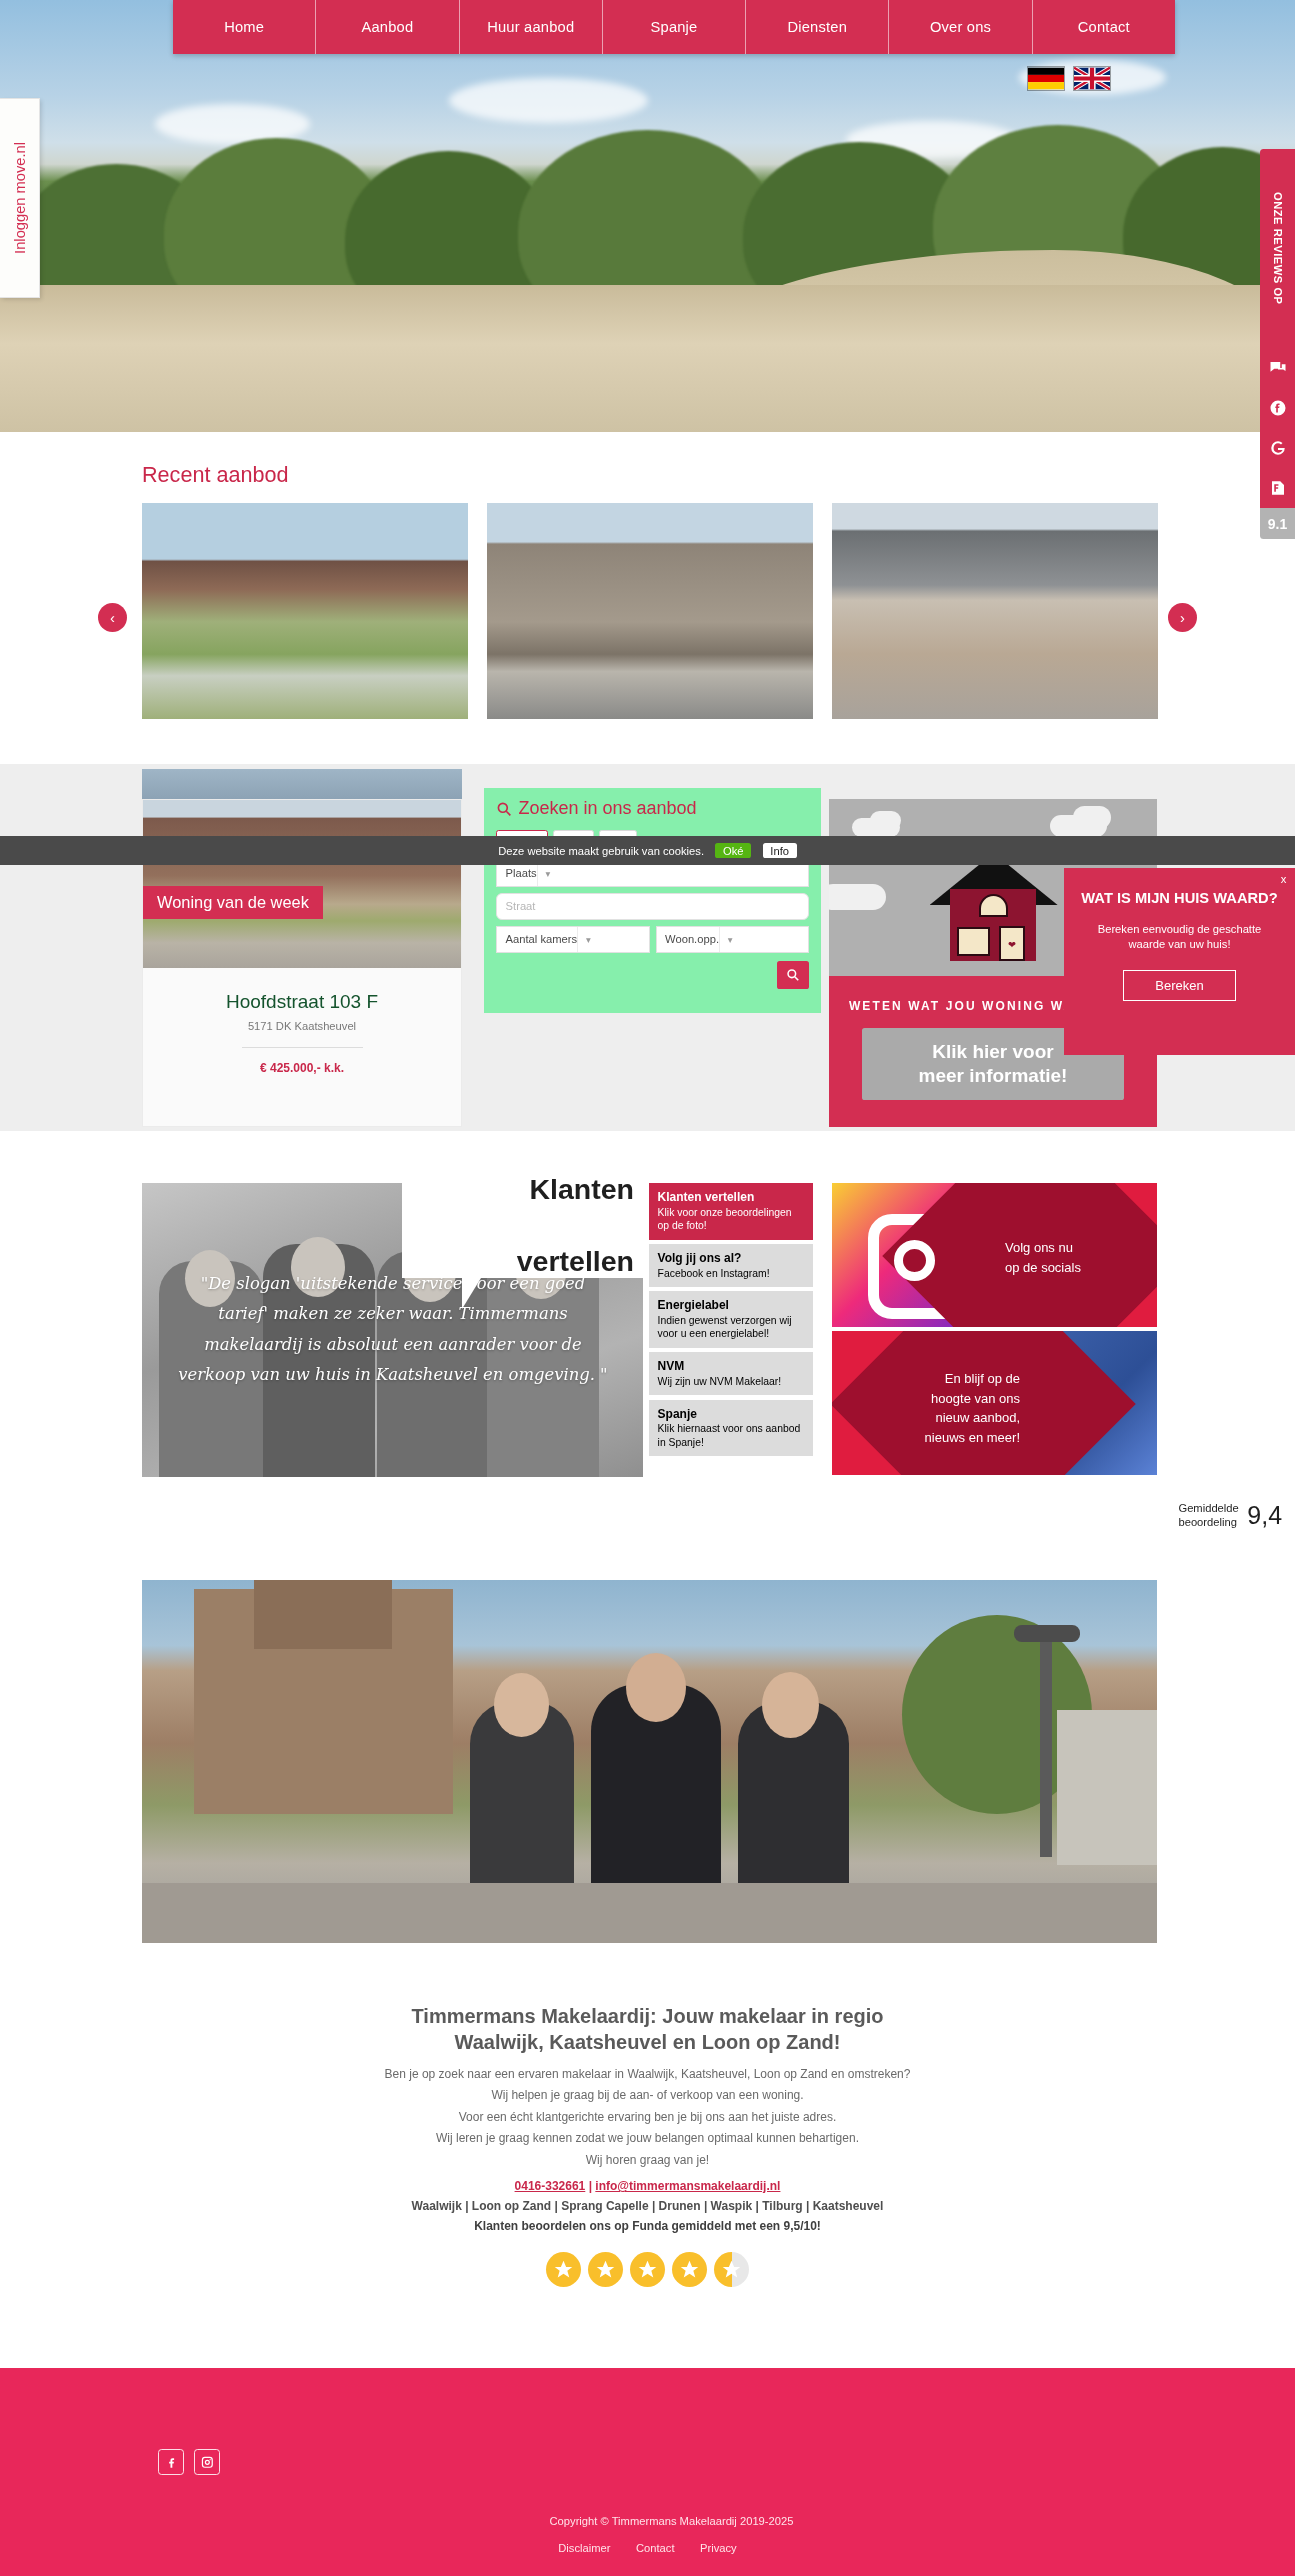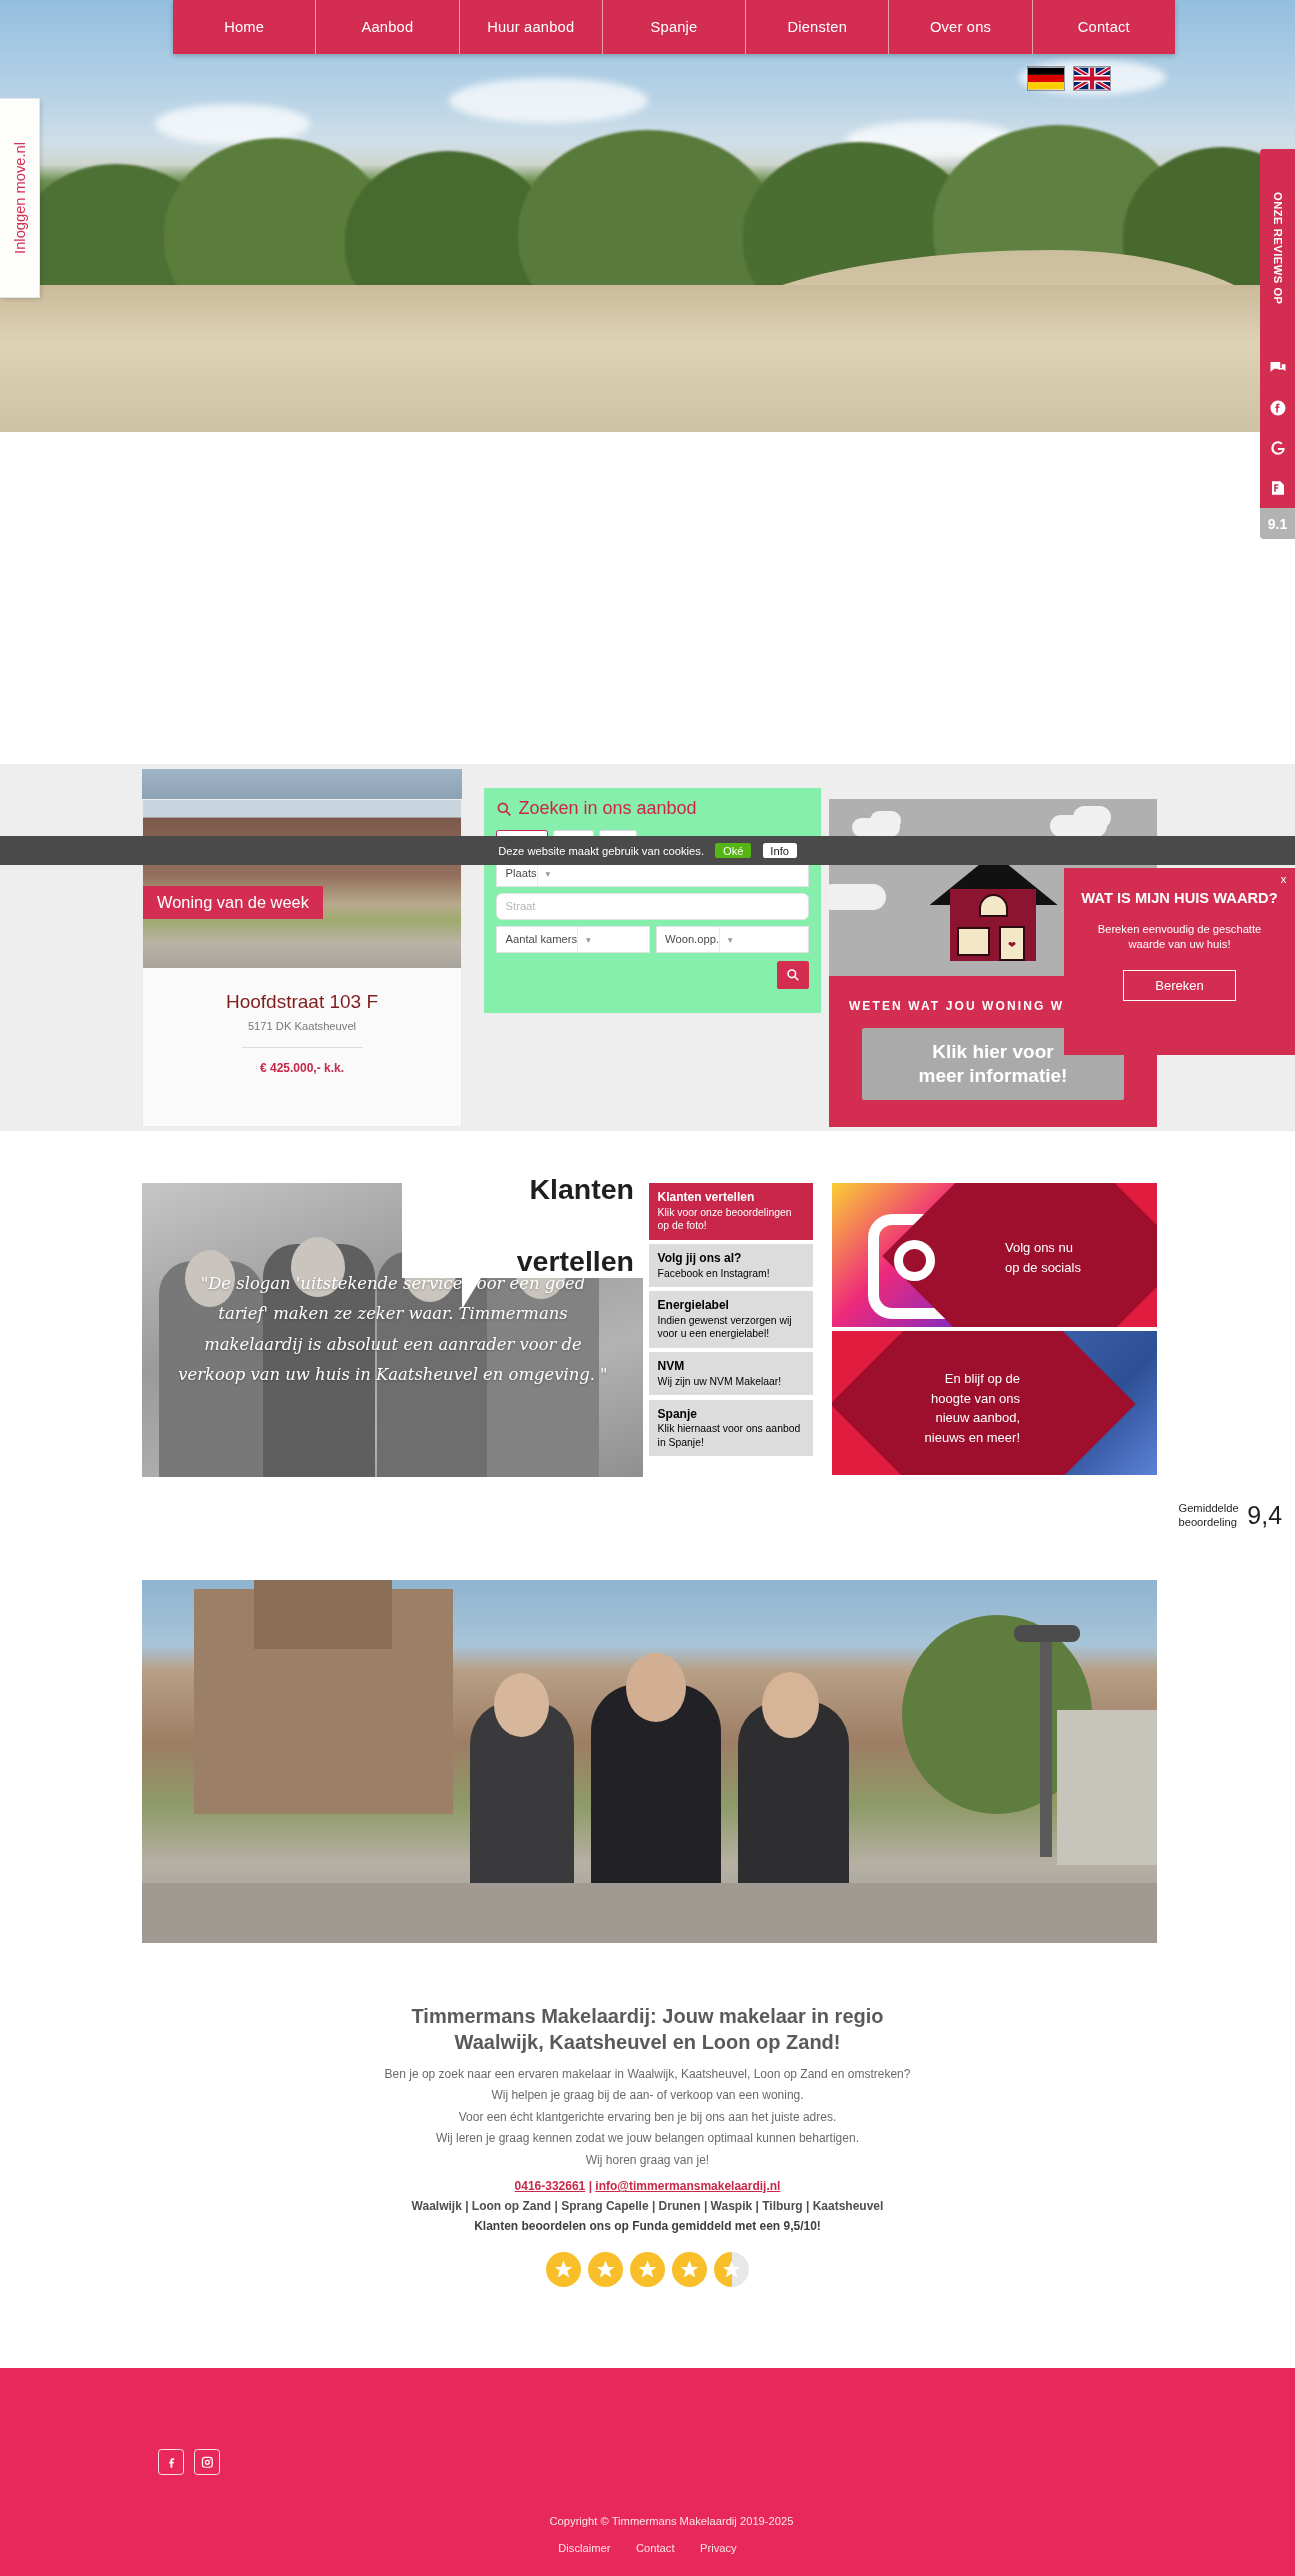--- a/index.html
+++ b/index.html
@@ -197,21 +197,21 @@
     position:absolute; left: 142px; top: 799px; width: 320px; height: 328px;
     background:#fafafa; border: 0.9px solid #ebebeb; z-index: 12; cursor:pointer;
   }
   .wvdw-img { width:100%; height: 168px;
     background: linear-gradient(to bottom,#c9d5de 0%,#c9d5de 10%,#7d5a4c 11%,#93705c 45%,#b8a98c 62%,#9eaa6e 72%,#b9b3a6 85%,#a9a49c 100%);
   }
   .wvdw-badge {
     position:absolute; left:0; top: 86px; background:#d32e52; color:#fff;
     font-size: 16.4px; padding: 7px 14px;
   }
-  .wvdw-addr { text-align:center; font-size: 19px; color:#7f1d1d; margin-top: 23px;}
+  .wvdw-addr { text-align:center; font-size: 19px; color:#14532d; margin-top: 23px;}
   .wvdw-zip { text-align:center; font-size: 11.2px; color:#787878; margin-top: 7px;}
   .wvdw-rule { width: 121px; height:0.9px; background:#dcdcdc; margin: 14.7px auto 0;}
   .wvdw-price { text-align:center; font-size: 12px; color:#c9274a; font-weight:bold; margin-top: 13px;}
 
   
   .house-promo {
     position:absolute; left: 829px; top: 799px; width: 328px; height: 328px;
     background:#d32e52; z-index:12; overflow:hidden; cursor:pointer;
   }
   .house-sky { width:100%; height: 177px; background:#b0b0b0; position:relative; }
@@ -444,20 +444,30 @@
     </div>
     <div class="rail-icon">
       <svg viewBox="0 0 24 24">
           <path d="M4 3h11l5 5v13H4V3zm3 4v10h2.2v-4h3v-1.9h-3V8.9h3.4V7H7z"></path>
         </svg>
     </div>
     <div class="rail-score">9.1</div>
   </div>
 
 
+  <div class="recent-wrap">
+    <div class="section-title">Recent aanbod</div>
+    <div class="carousel">
+      <div class="card-img c1"></div>
+      <div class="card-img c2"></div>
+      <div class="card-img c3"></div>
+    </div>
+    <div class="carousel-arrow arrow-prev">‹</div>
+    <div class="carousel-arrow arrow-next">›</div>
+  </div>
 
   <div class="mid-band"></div>
 
   <div style="position:absolute;left:142px;top:769px;width:320px;height:52px;background:linear-gradient(to bottom,#9fb5c6,#7f95a8);"></div>
 
   <div class="wvdw">
     <div class="wvdw-img"></div>
     <div class="wvdw-badge">Woning van de week</div>
     <div class="wvdw-addr">Hoofdstraat 103 F</div>
     <div class="wvdw-zip">5171 DK Kaatsheuvel</div>

